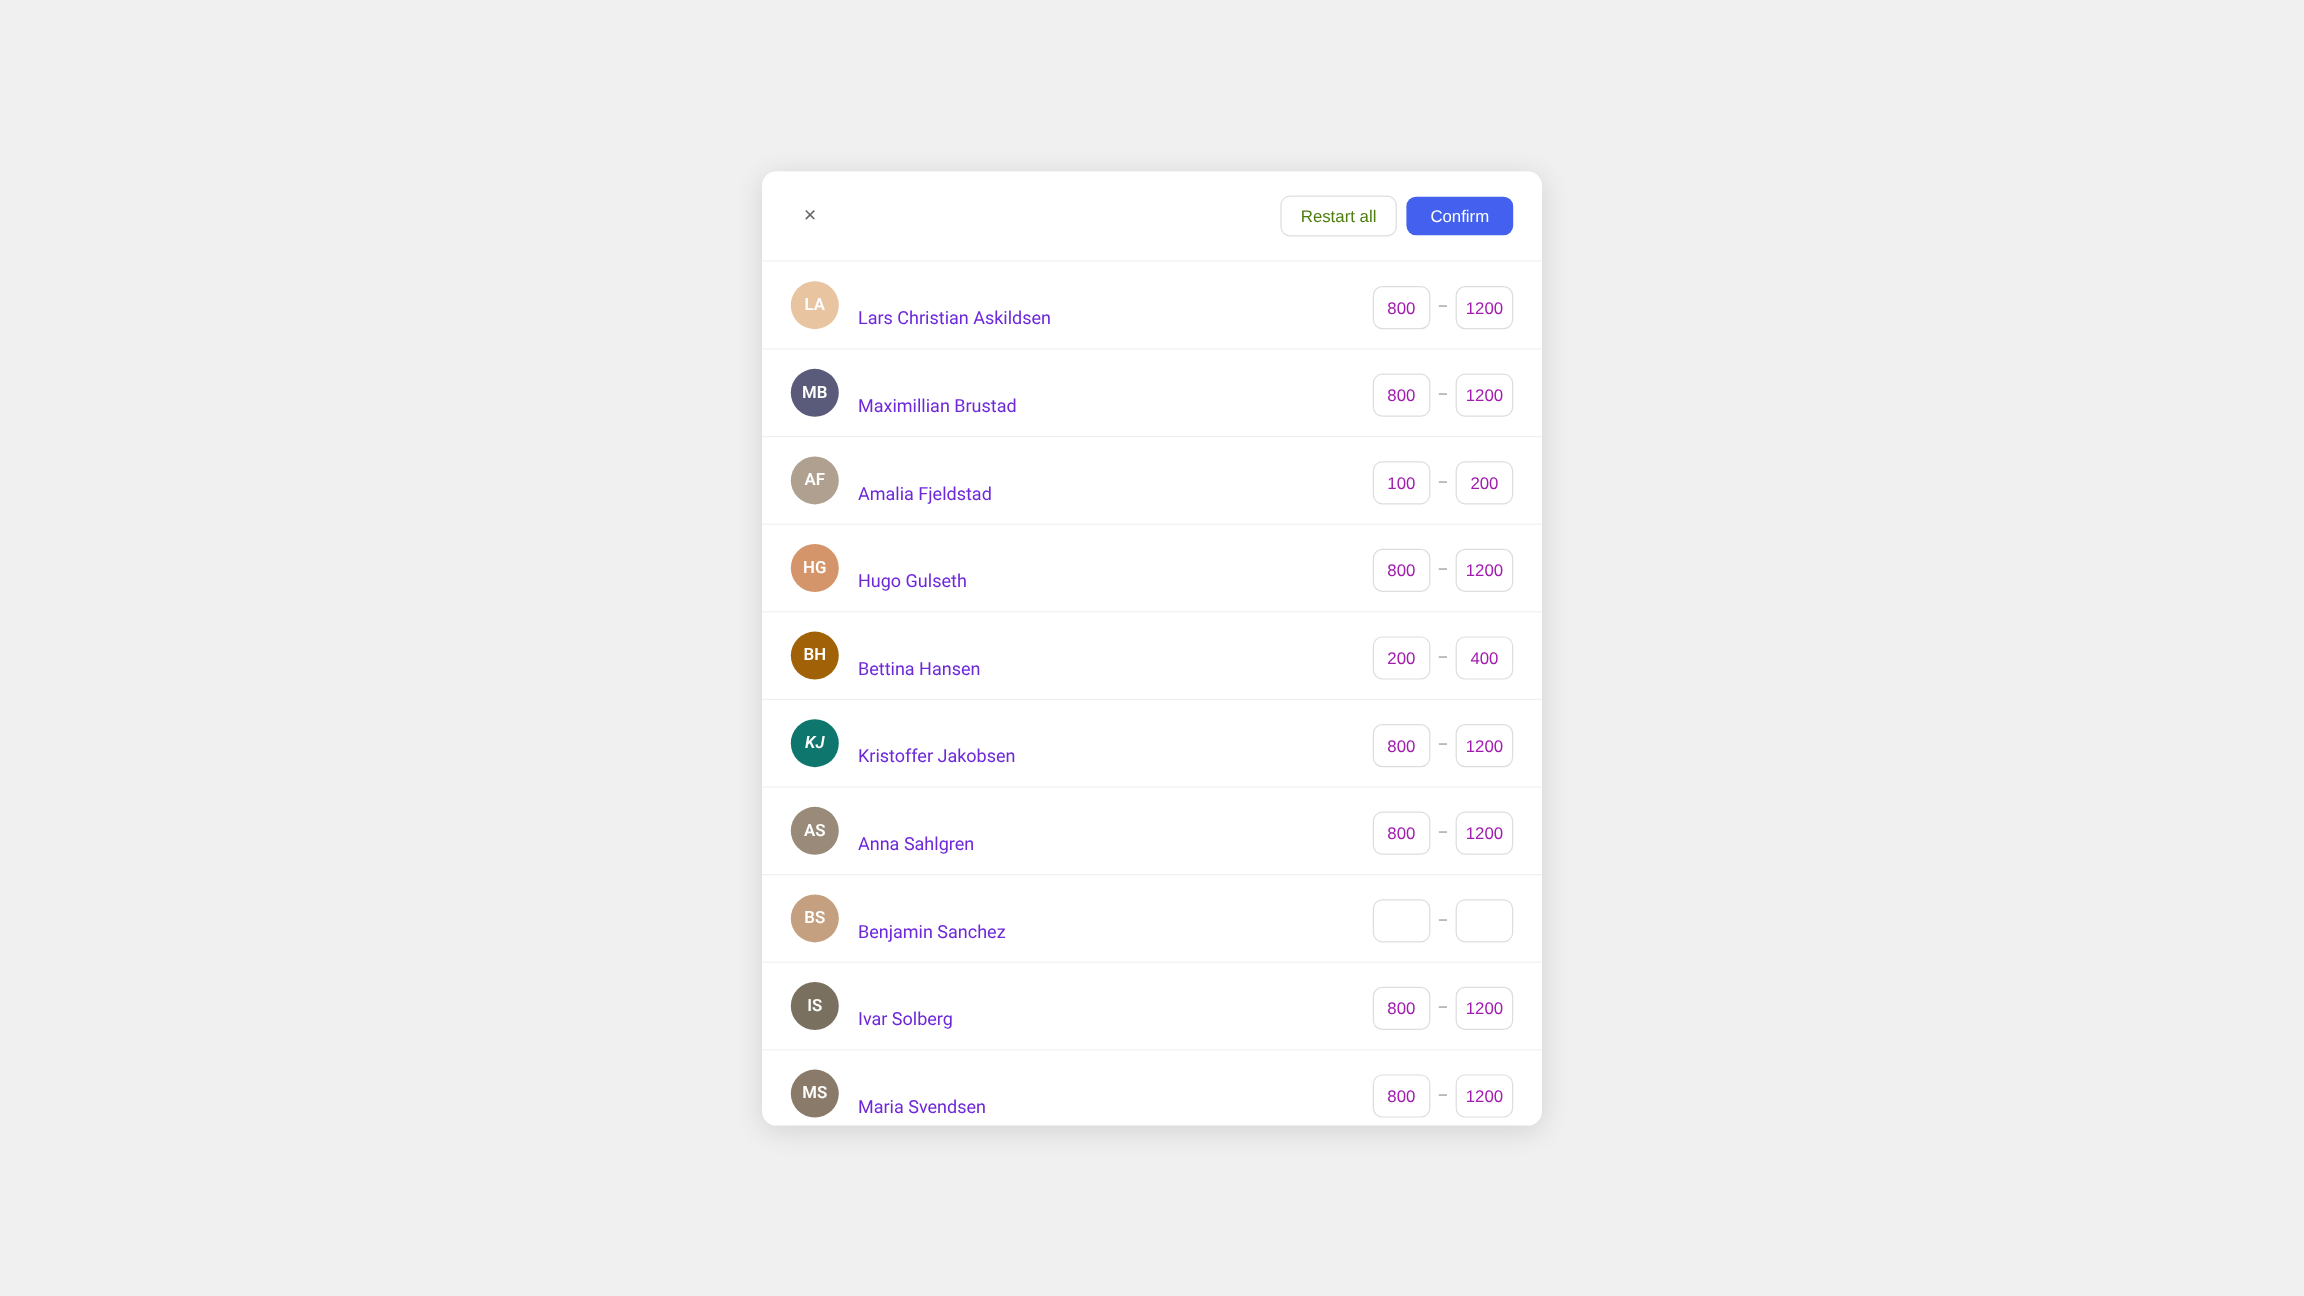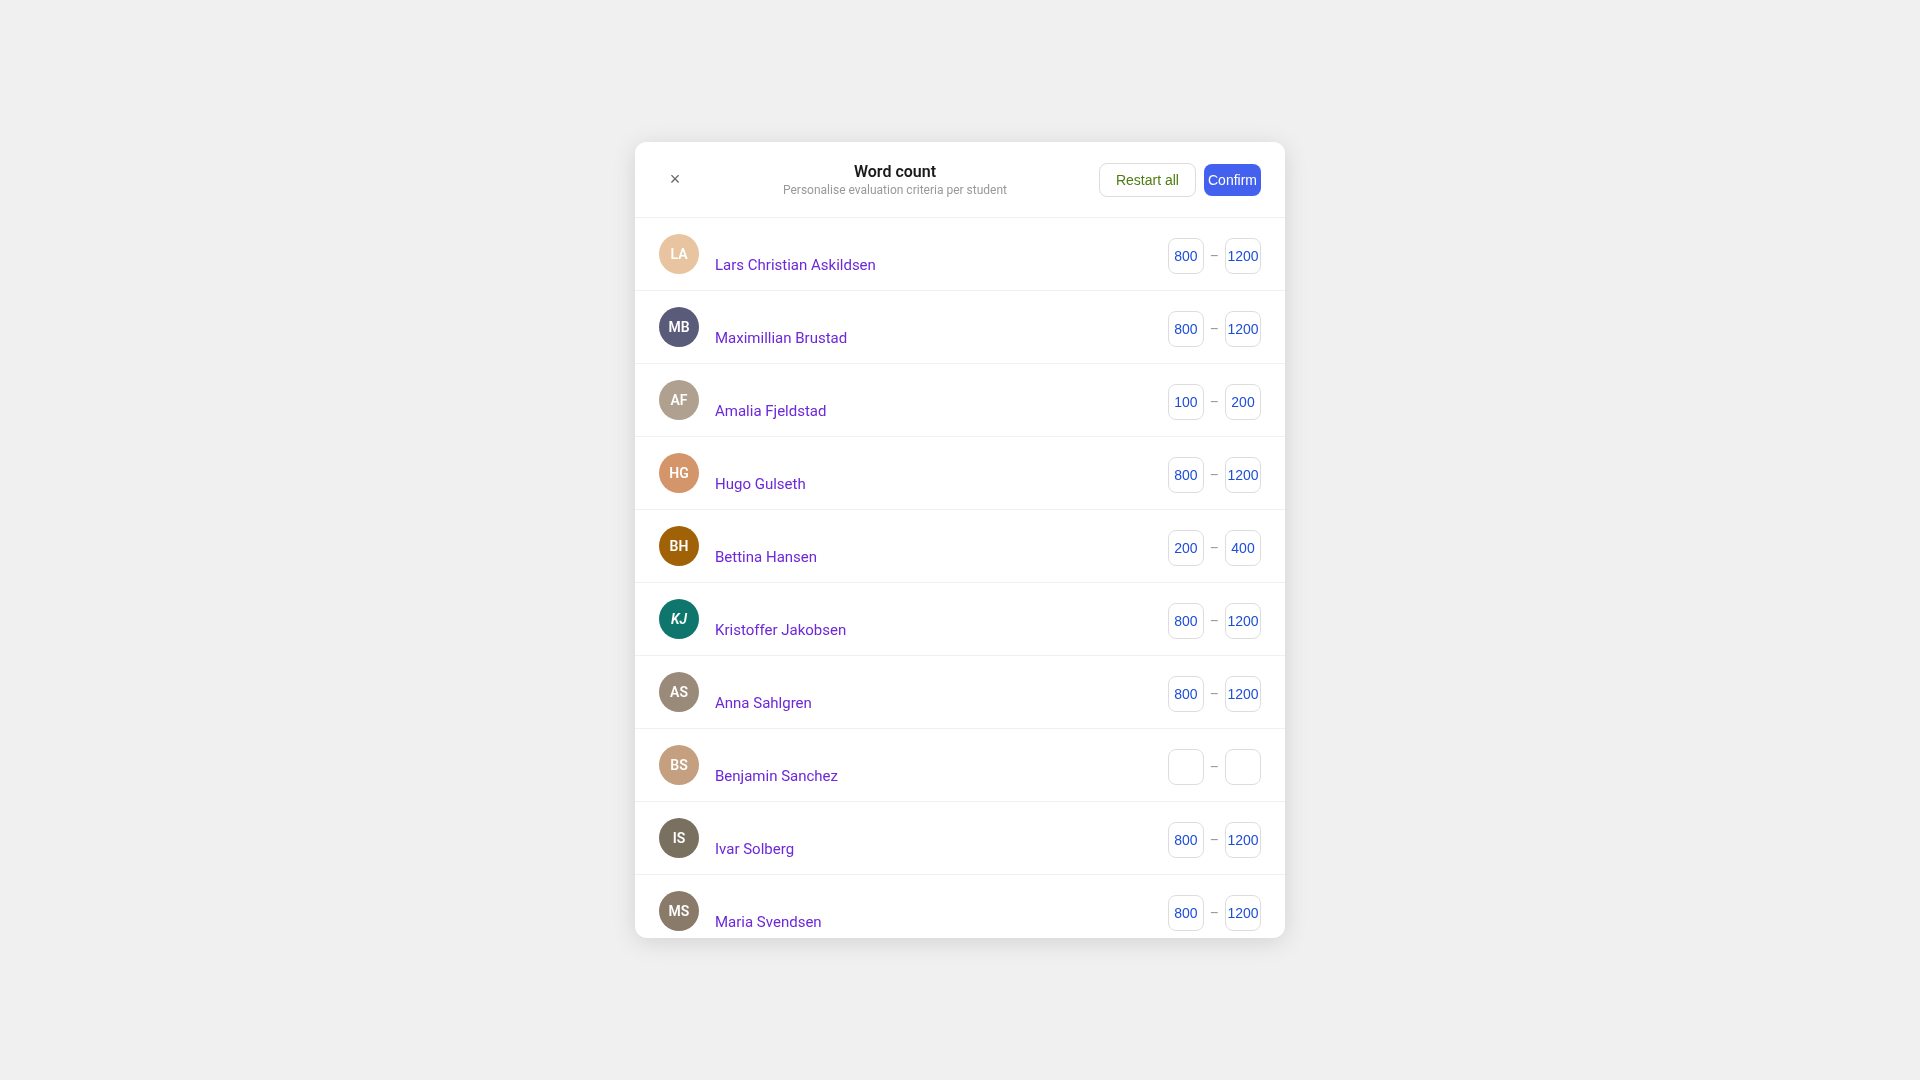--- a/index.html
+++ b/index.html
@@ -86,21 +86,21 @@
       font-size: 14px;
       color: #4d7c0f;
       cursor: pointer;
       font-weight: 500;
     }
 
     .confirm-btn {
       background: #4361ee;
       border: none;
       border-radius: 8px;
-      padding: 8px 4px;
+      padding: 8px 20px;
       font-size: 14px;
       color: #fff;
       cursor: pointer;
       font-weight: 500;
     }
 
     .modal-body {
       max-height: 720px;
       overflow-y: auto;
     }
@@ -139,27 +139,27 @@
       font-weight: 400;
     }
 
     .range-inputs {
       display: flex;
       align-items: center;
       gap: 6px;
     }
 
     .range-input {
-      width: 36px;
+      width: 48px;
       height: 36px;
       border: 1px solid #ddd;
       border-radius: 8px;
       text-align: center;
       font-size: 14px;
-      color: #1d4ed8;
+      color: #a21caf;
       outline: none;
     }
 
     .range-separator {
       color: #999;
       font-size: 14px;
     }
 
     
     .avatar-1 { background: #e8c4a0; }
@@ -174,24 +174,20 @@
     .avatar-10 { background: #8a7a6a; }
   </style>
 </head>
 <body>
 
 <div class="modal">
   <div class="modal-header">
     <button class="close-btn">
       <span>×</span>
     </button>
-    <div class="modal-header-center">
-      <div class="modal-title">Word count</div>
-      <div class="modal-subtitle">Personalise evaluation criteria per student</div>
-    </div>
     <div class="header-actions">
       <button class="restart-btn">Restart all</button>
       <button class="confirm-btn">Confirm</button>
     </div>
   </div>
 
   <div class="modal-body" id="student-list">
   <div class="student-row">
       <div class="avatar avatar-1">
         LA

